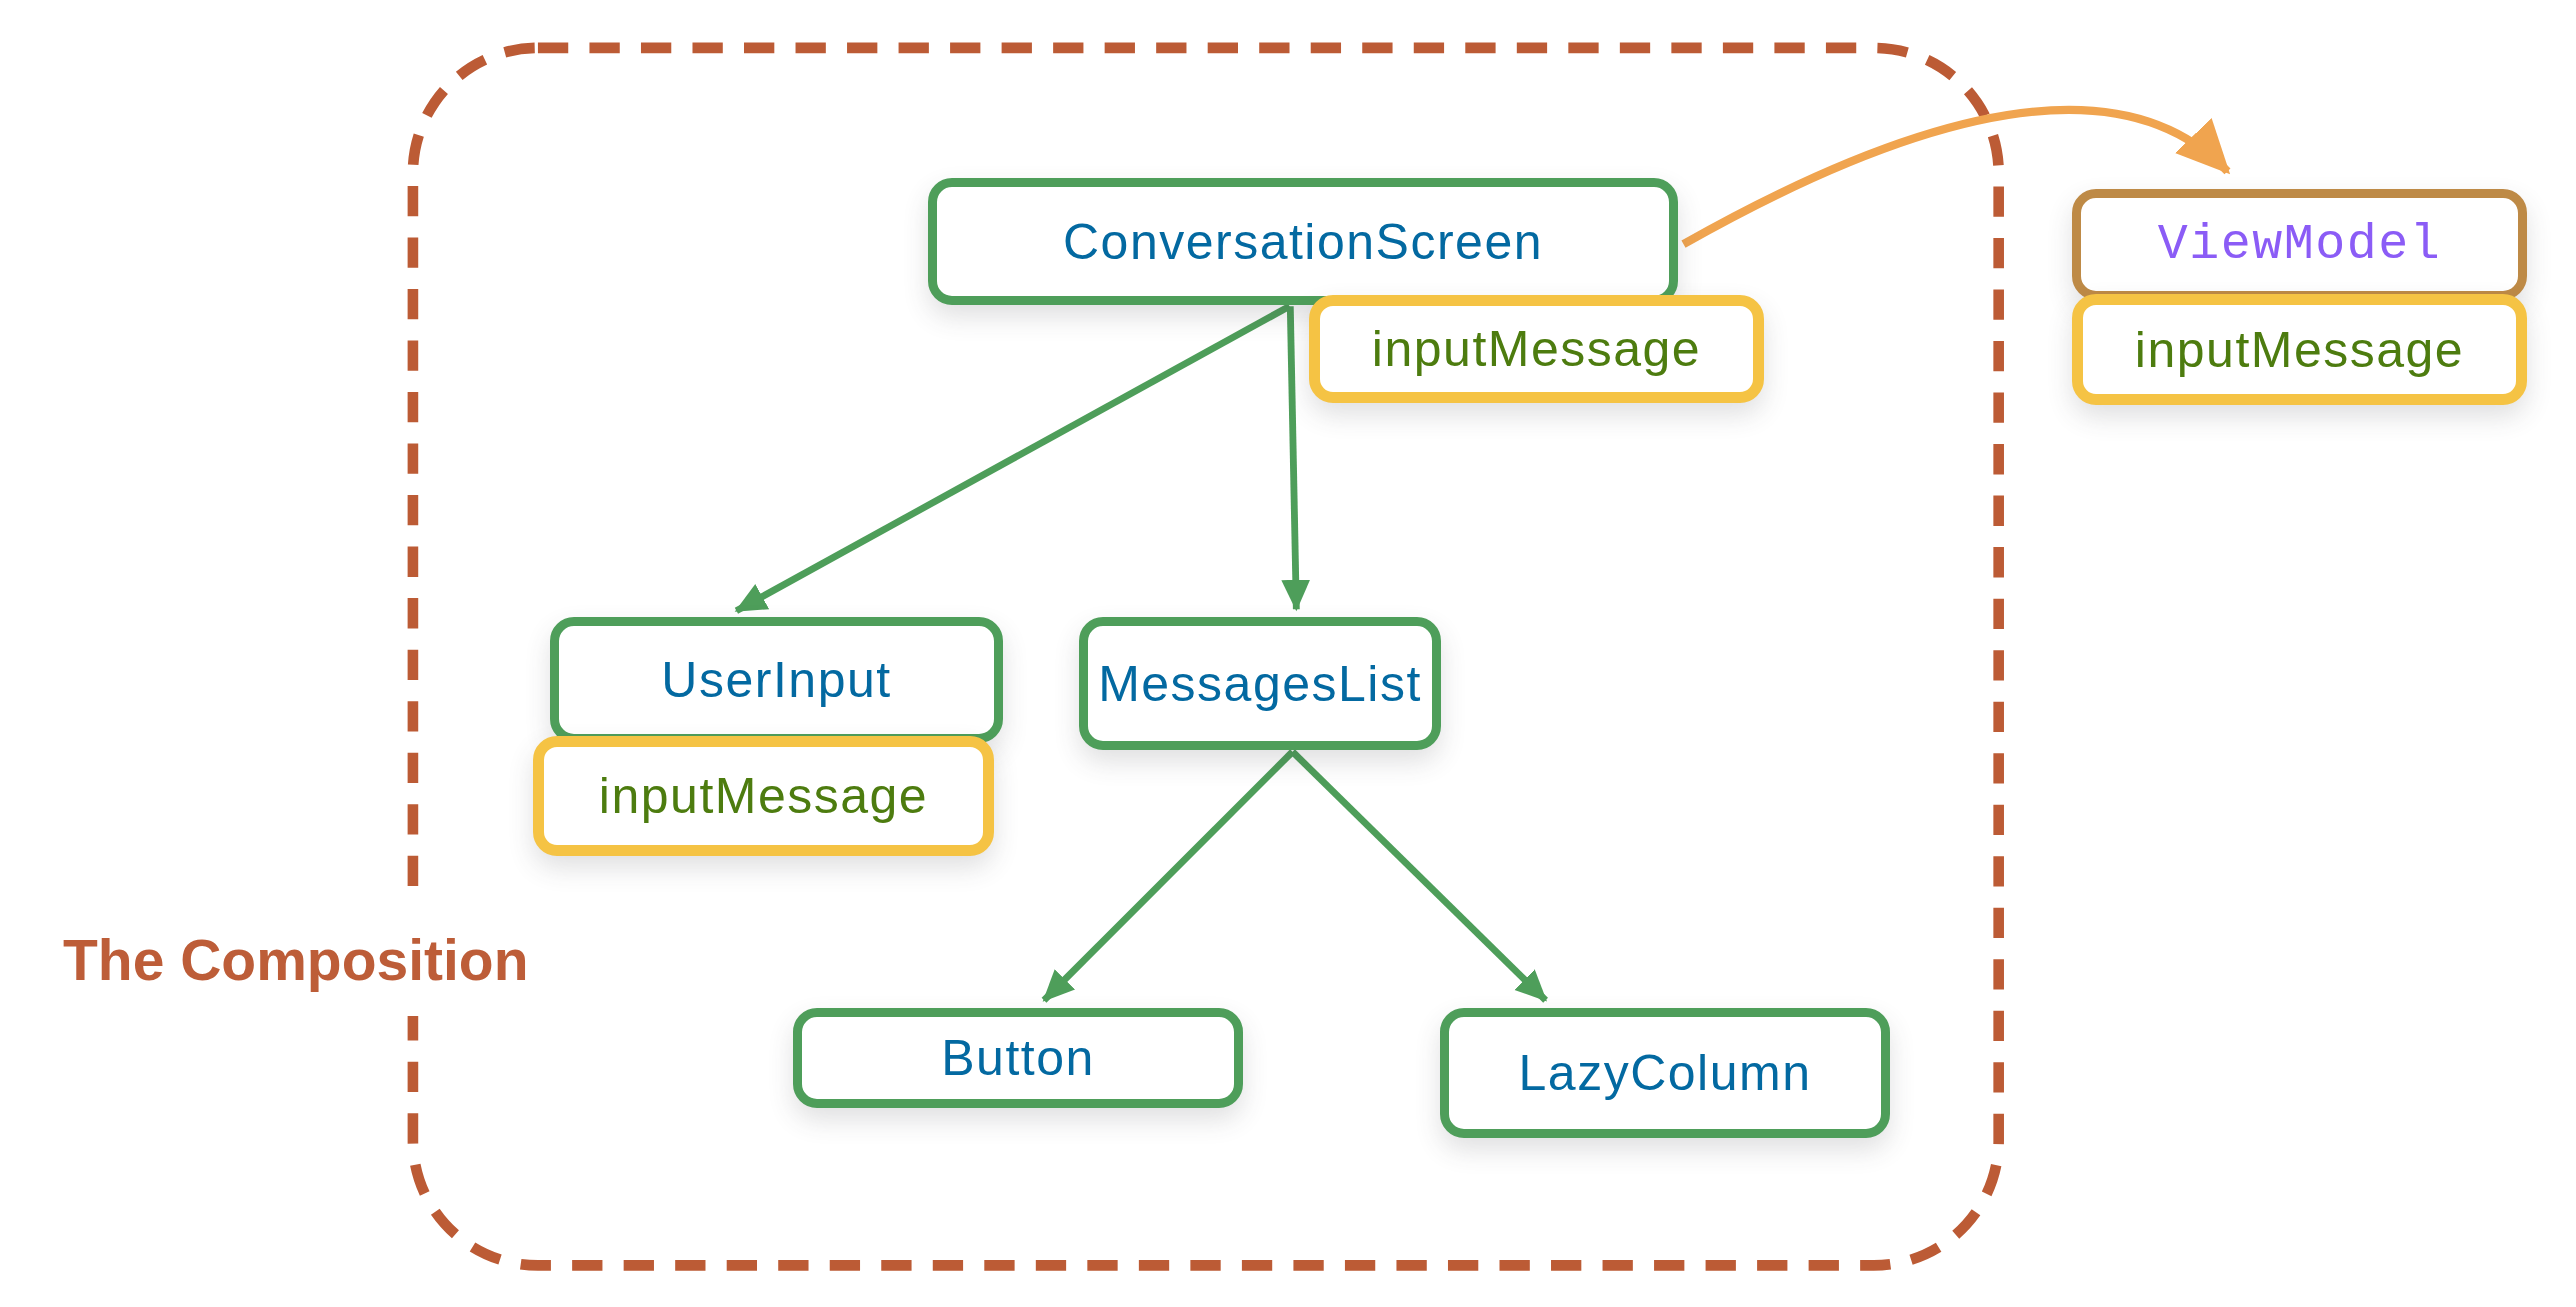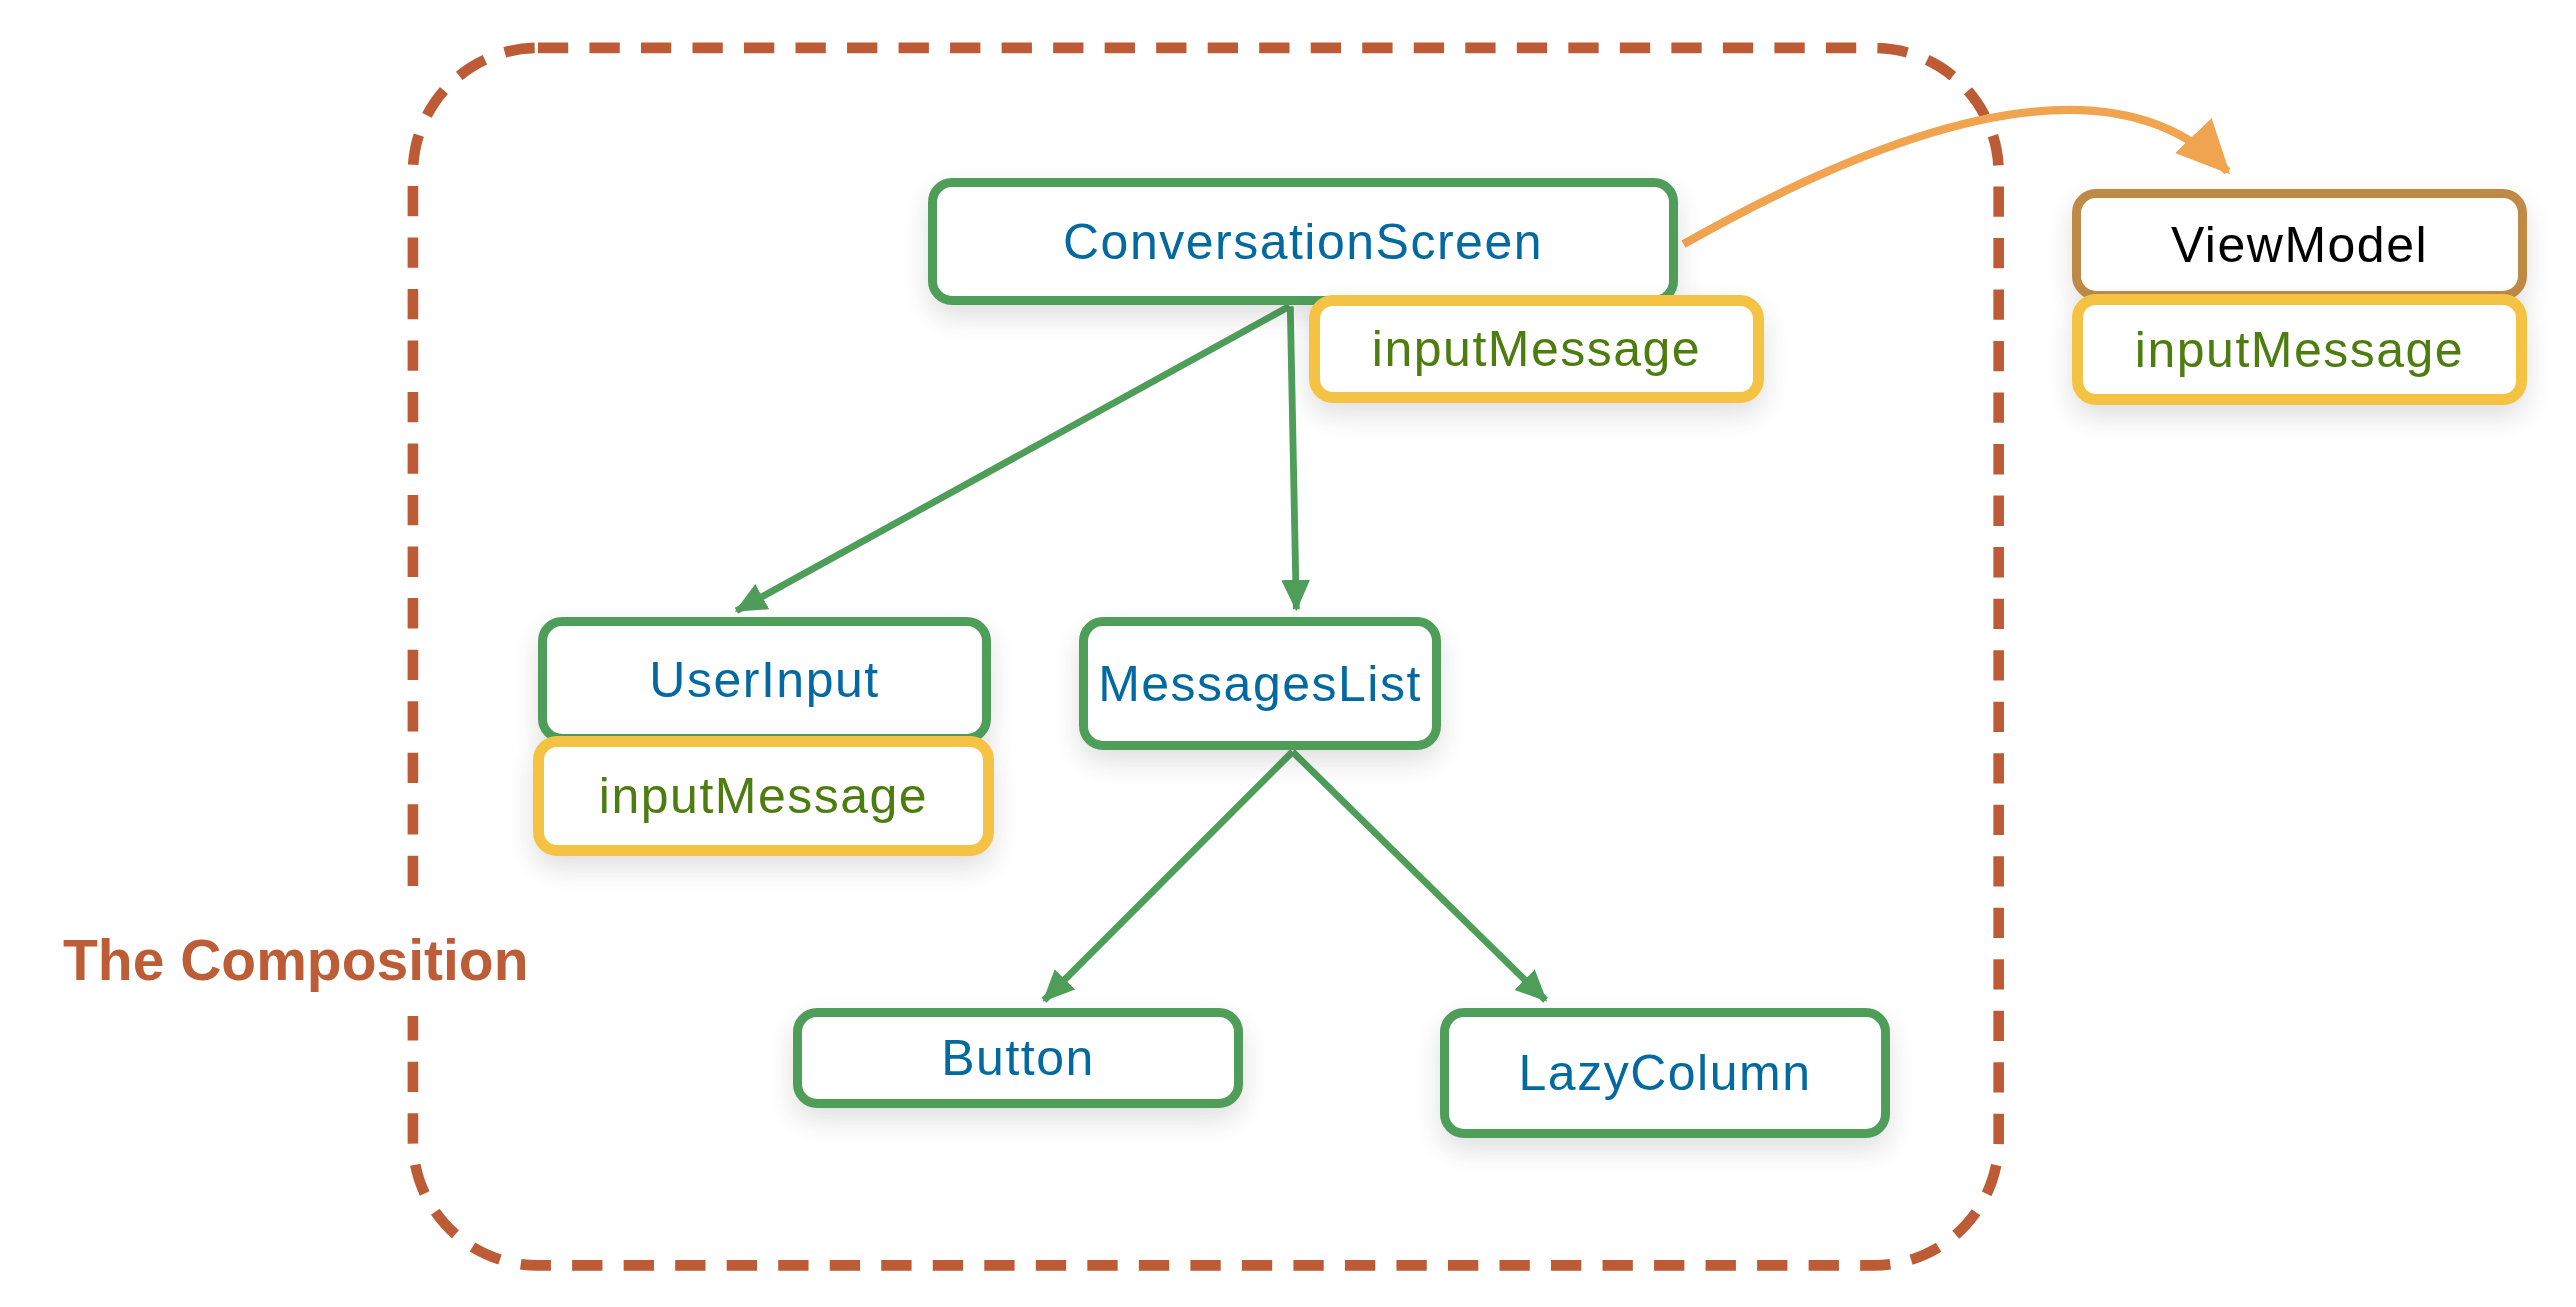--- a/index.html
+++ b/index.html
@@ -22,38 +22,38 @@
     border-radius:24px;
     box-shadow:0 12px 26px rgba(60,64,67,0.16);
     font-size:50px;
     letter-spacing:1.5px;
     color:#0369a1;
     z-index:2;
     white-space:nowrap;
   }
   .node.green{border:9.8px solid #4e9e5a;}
   .node.yellow{border:11.4px solid #f5c344;color:#4d7c0f;z-index:3;}
-  .node.brown{border:9.8px solid #be8a46;color:#000000;}
+  .node.brown{border:9.8px solid #be8a46;color:#8b5cf6;font-family:Liberation Mono, monospace;}
   .region-title{
     position:absolute;
     left:30px;top:904px;
     padding:23px 33px;
     background:#ffffff;
     font-size:57px;
     font-weight:700;
     color:#bd5d38;
     z-index:2;
     white-space:nowrap;
   }
   
   .n-cs{left:928px;top:178px;width:750px;height:127px;}
   .n-cs-state{left:1309px;top:295px;width:455px;height:108px;}
   .n-vm{left:2072px;top:189px;width:455px;height:111px;}
   .n-vm-state{left:2072px;top:294px;width:455px;height:111px;}
-  .n-ui{left:538px;top:617px;width:453px;height:126px;}
+  .n-ui{left:550px;top:617px;width:453px;height:126px;}
   .n-ui-state{left:533px;top:736px;width:461px;height:120px;}
   .n-ml{left:1079px;top:617px;width:362px;height:133px;}
   .n-btn{left:793px;top:1008px;width:450px;height:100px;}
   .n-lc{left:1440px;top:1008px;width:450px;height:130px;}
 </style>
 </head>
 <body>
 
 <div class="canvas">
 

